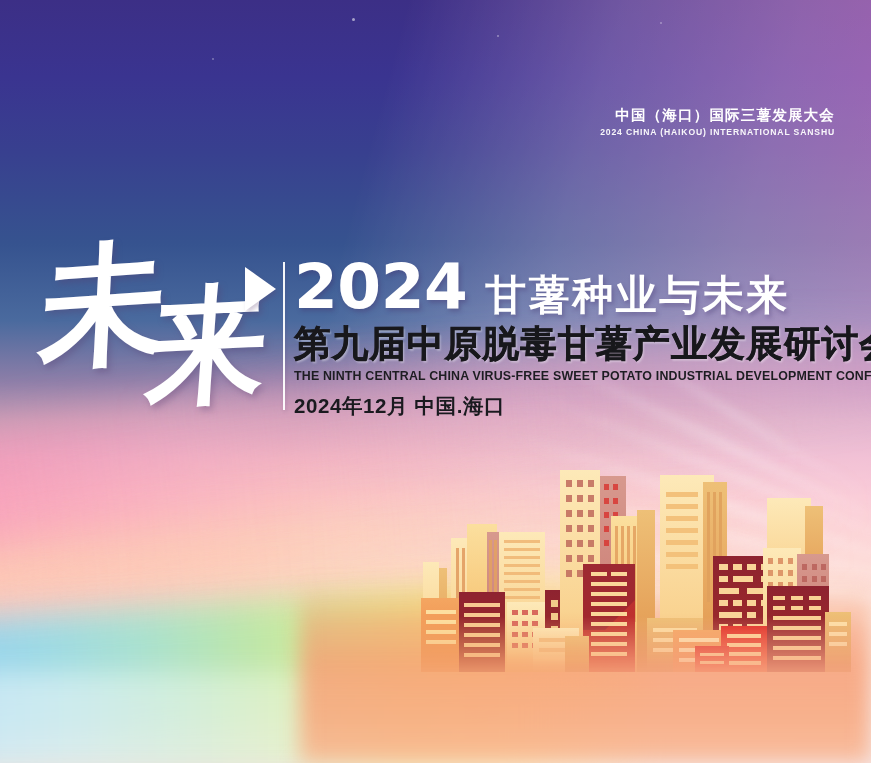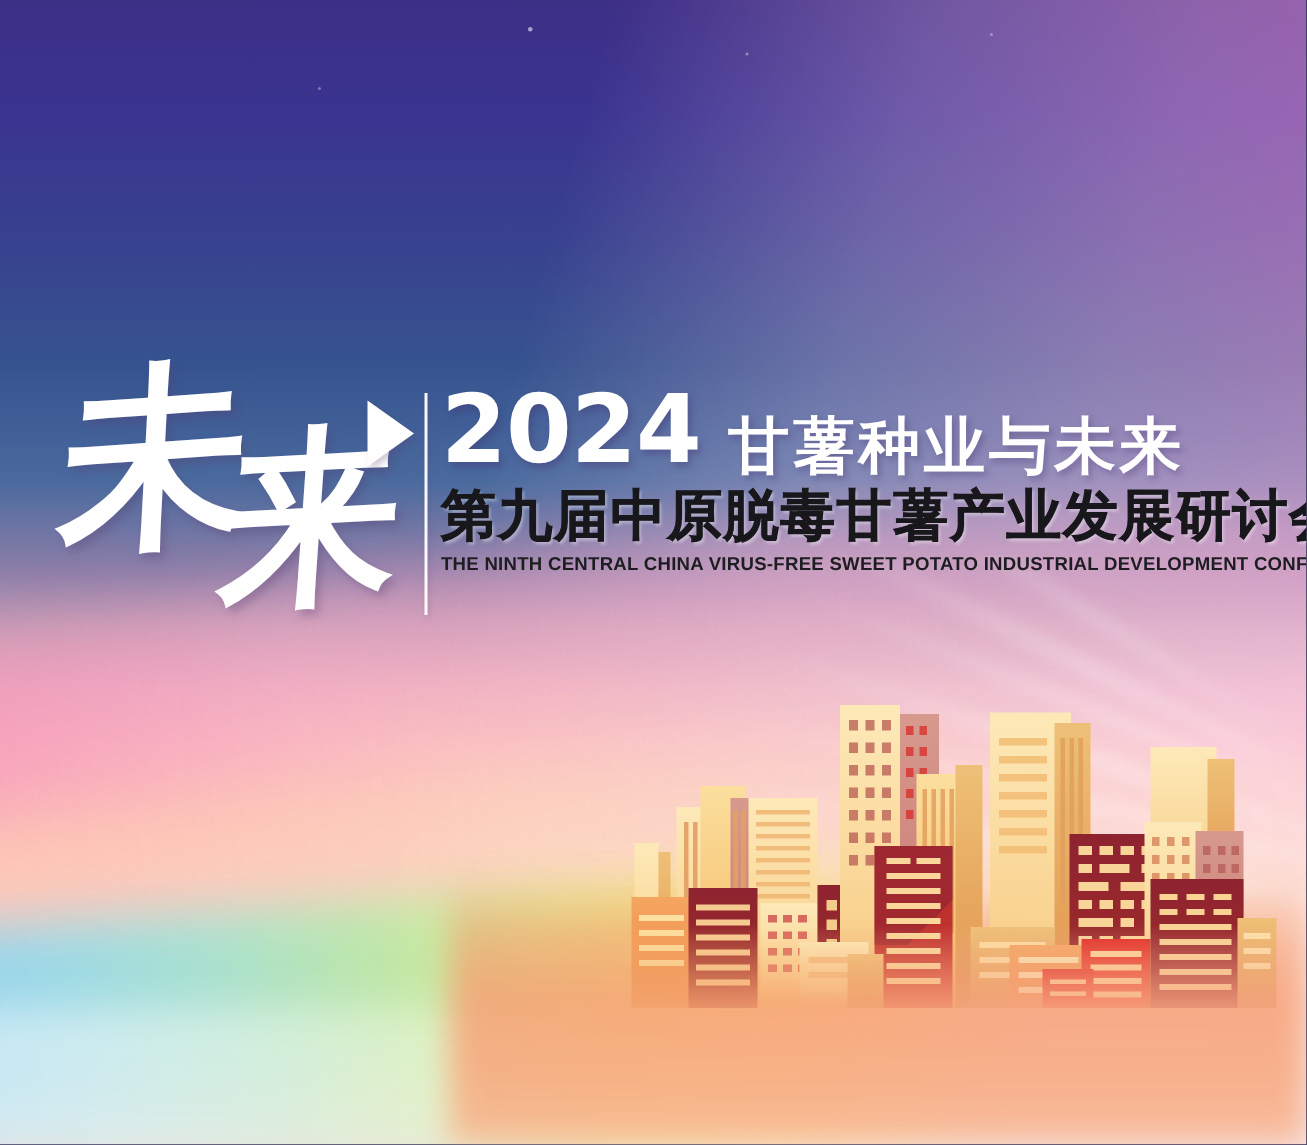--- a/index.html
+++ b/index.html
@@ -250,21 +250,21 @@
   
   .title-block {
     position: absolute;
     left: 294px;
     top: 254px;
     width: 560px;
     user-select: none;
   }
   .line-main {
     display: flex;
-    align-items: flex-end;
+    align-items: center;
     gap: 18px;
     white-space: nowrap;
   }
   .year {
     font-size: 63px;
     font-weight: 700;
     color: #ffffff;
     letter-spacing: -0.5px;
     line-height: 1.04;
     font-family: "DejaVu Sans", "Liberation Sans", sans-serif;
@@ -658,31 +658,36 @@
 
         <rect x="280" y="206" width="34" height="26" fill="url(#gBright)"></rect>
         <g fill="#ffe0a0" opacity="0.9">
           <rect x="285" y="213" width="24" height="3"></rect>
             <rect x="285" y="221" width="24" height="3"></rect>
         </g>
       </g>
     </svg>
   </div>
 
+  <div class="org-block">
+    <div class="org-cn">中国（海口）国际三薯发展大会</div>
+    <div class="org-en">2024 CHINA (HAIKOU) INTERNATIONAL SANSHU</div>
+  </div>
 
   <div class="calli">
     <span class="c1">未</span>
     <span class="c2">来</span>
   </div>
 
   <div class="play-mark"></div>
   <div class="v-divider"></div>
 
   <div class="title-block">
     <div class="line-main">
       <span class="year">2024</span>
       <span class="head-cn">甘薯种业与未来</span>
     </div>
     <div class="line-sub">第九届中原脱毒甘薯产业发展研讨会</div>
     <div class="line-en">THE NINTH CENTRAL CHINA VIRUS-FREE SWEET POTATO INDUSTRIAL DEVELOPMENT CONFERENCE</div>
+    <div class="line-date">2024年12月   中国.海口</div>
   </div>
 
 </div>
 
 </body></html>

